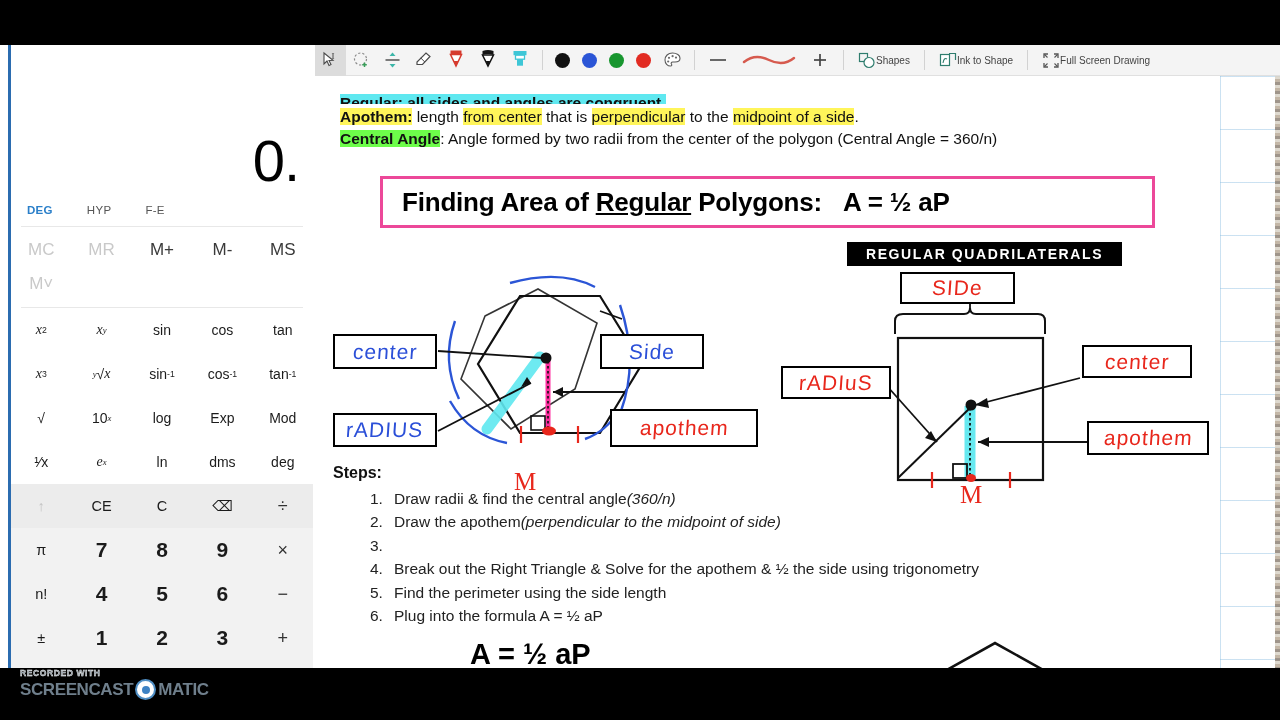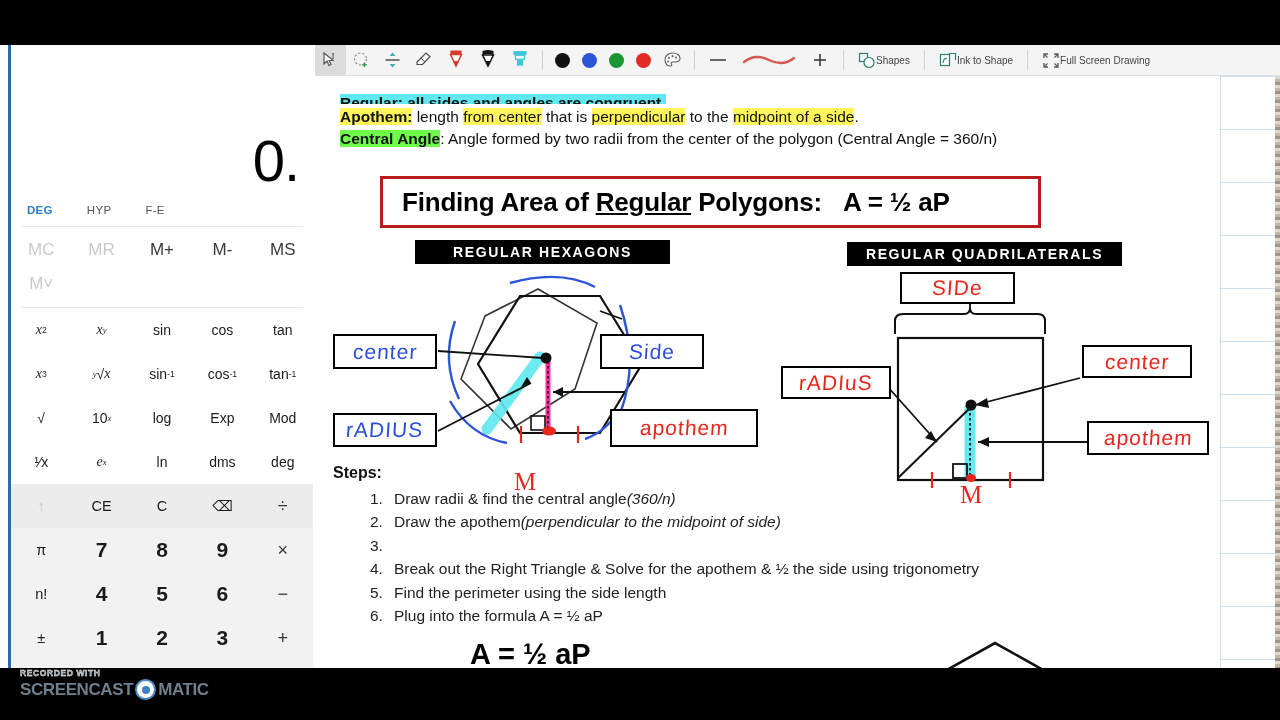--- a/index.html
+++ b/index.html
@@ -67,22 +67,22 @@
   .defs { position:absolute; left:25px; top:18px; width:860px; }
   .defline { font-size:15.5px; color:#111; line-height:1.42; white-space:nowrap;
              font-family:"Liberation Sans", sans-serif; }
   .defline.clip { height:12px; overflow:hidden; position:relative; top:-2px; }
   .kw { font-weight:bold; }
   .hl-y { background:#fff55a; }
   .hl-g { background:#6dfd4a; }
   .hl-c { background:#5fe8f0; }
 
   
-  .titlebox { position:absolute; left:65px; top:100px; width:661px; height:52px;
-              border:3px solid #b91c1c; background:#fff; display:flex; align-items:center; justify-content:center; }
+  .titlebox { position:absolute; left:65px; top:100px; width:775px; height:52px;
+              border:3px solid #ec4899; background:#fff; display:flex; align-items:center; justify-content:center; }
   .titlebox .inner { width:100%; height:100%; border:1px solid #fff; display:flex; align-items:center; padding-left:18px; }
   .title-txt { font-size:26px; font-weight:bold; color:#000; letter-spacing:-.2px;
                font-family:"Liberation Sans", sans-serif; }
   .title-txt u { text-decoration:underline; text-underline-offset:2px; }
 
   
   .dhead { position:absolute; background:#000; color:#fff; font-weight:bold; font-size:14px;
            letter-spacing:1.6px; text-align:center; padding:4px 10px; font-family:"Liberation Sans", sans-serif; }
 
   
@@ -376,21 +376,20 @@
           <span class="kw hl-g">Central Angle</span><span>: Angle formed by two radii from the center of the polygon (Central Angle = 360/n)</span>
         </div>
       </div>
 
       <div class="titlebox">
         <div class="inner">
           <span class="title-txt"><span>Finding Area of </span><u>Regular</u><span> Polygons:</span>&nbsp;&nbsp;&nbsp;<span>A = ½ aP</span></span>
         </div>
       </div>
 
-      <div class="dhead" style="left:100px; top:164px; width:255px;">REGULAR HEXAGONS</div>
 
       <svg style="position:absolute; left:20px; top:185px;" width="640" height="215" viewBox="0 0 640 215">
 
         <polygon points="185,35 265,35 307,103 265,172 185,172 143,103" fill="none" stroke="#111" stroke-width="2.2"></polygon>
 
         <polygon points="150,55 203,28 262,62 240,128 176,168 126,118" fill="none" stroke="#111" stroke-width="1.6" opacity=".85"></polygon>
 
         <line x1="152" y1="168" x2="205" y2="96" stroke="#5fe8f0" stroke-width="11" stroke-linecap="round" opacity=".9"></line>
 
         <line x1="213" y1="98" x2="213" y2="170" stroke="#ff2fa0" stroke-width="5"></line>

